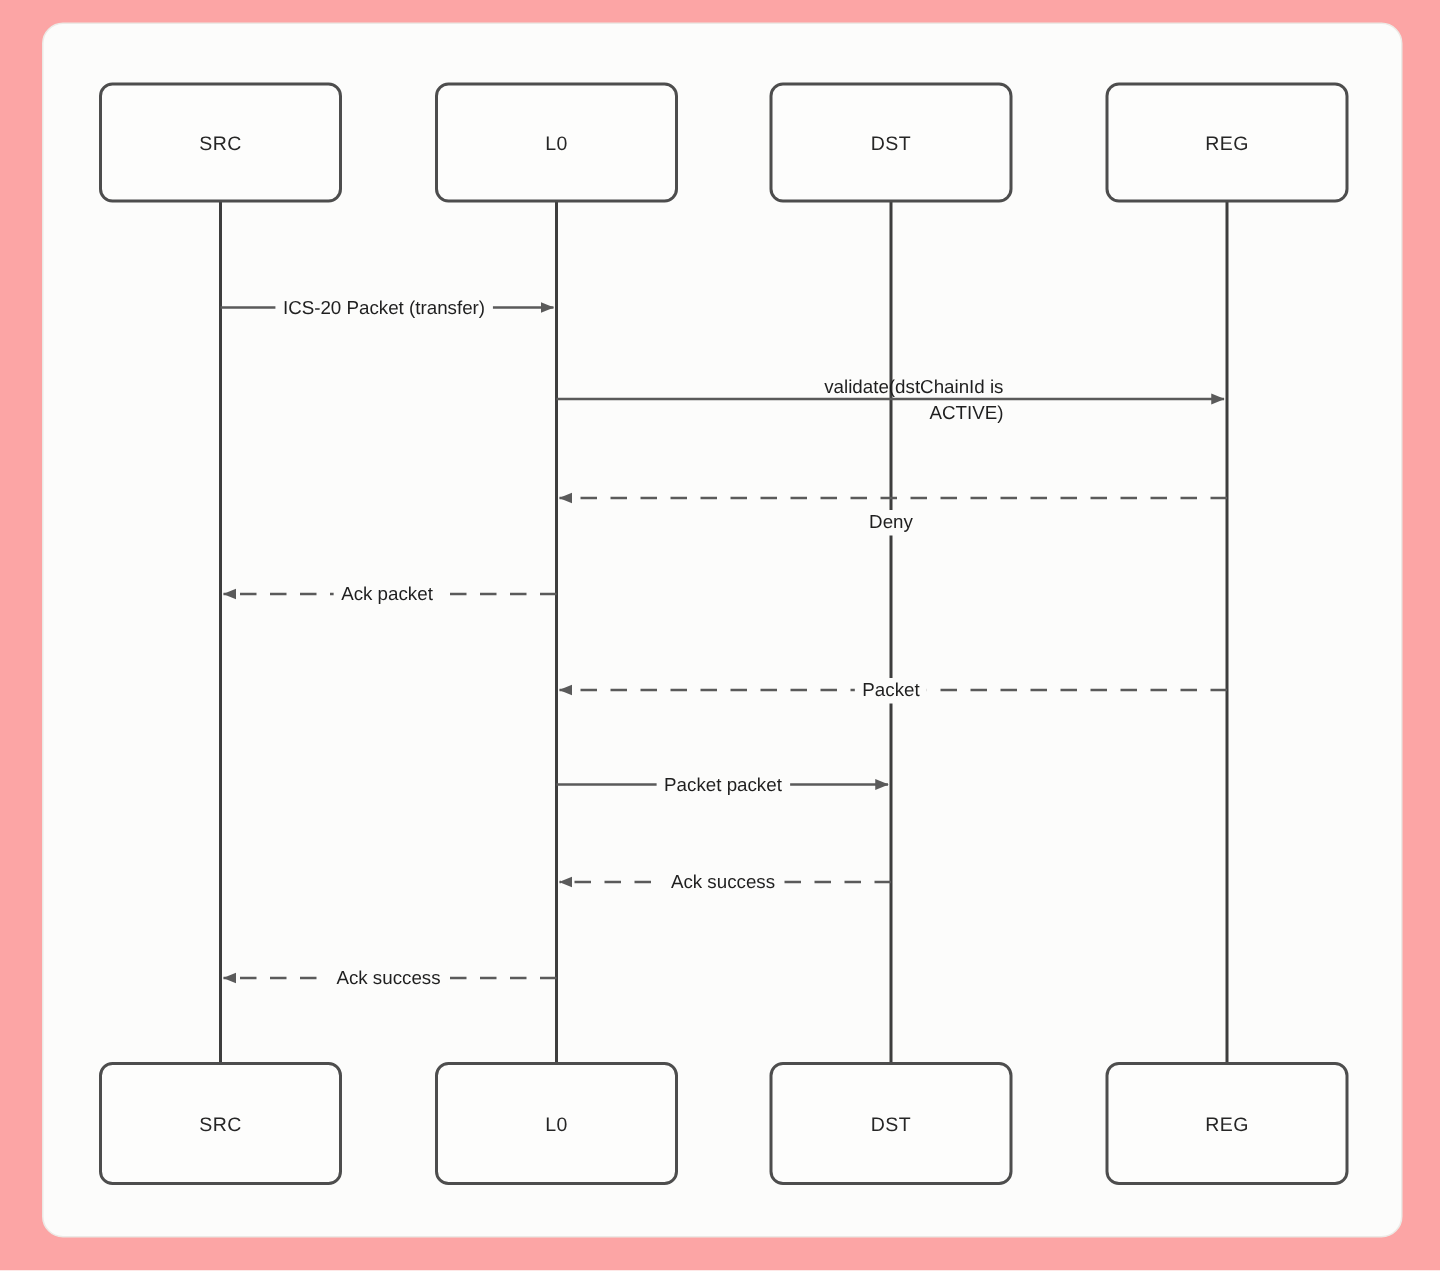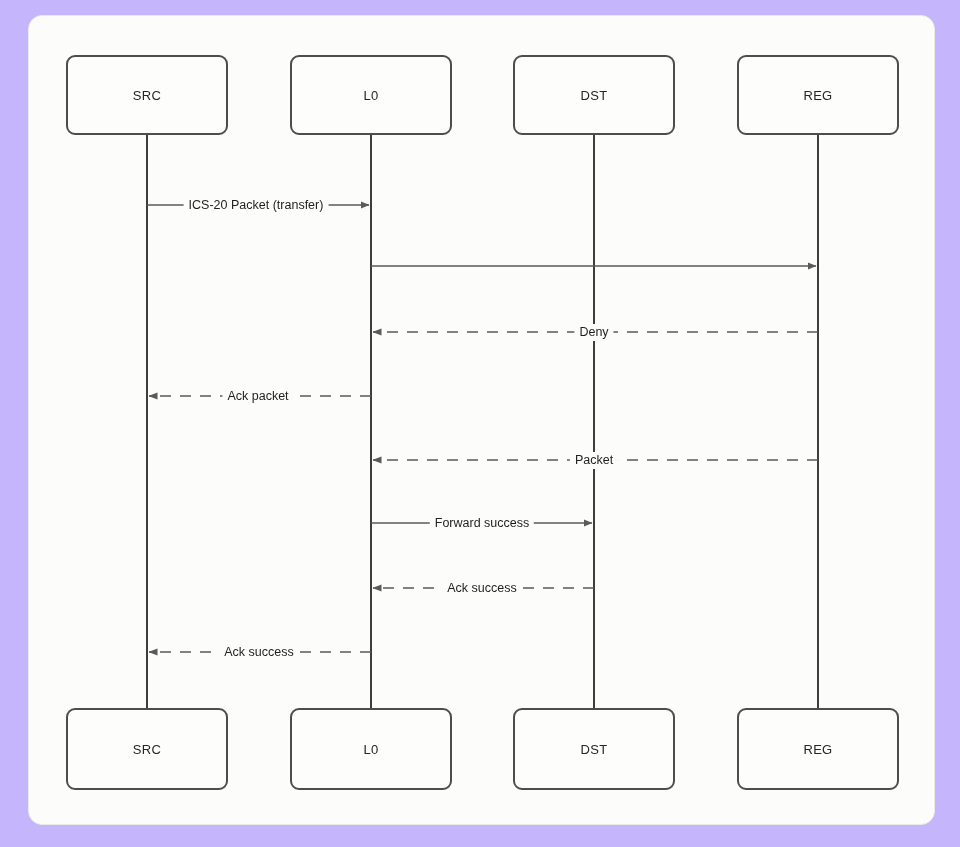--- a/index.html
+++ b/index.html
@@ -11,21 +11,21 @@
     width: 960px;
     height: 847px;
     font-family: "Liberation Sans", sans-serif;
     -webkit-font-smoothing: antialiased;
   }
   #canvas {
     position: relative;
     width: 960px;
     height: 847px;
     overflow: hidden;
-    background: #c4b5fd;
+    background: #fca5a5;
   }
   #frame {
     position: absolute;
     left: 28px;
     top: 15px;
     width: 907px;
     height: 810px;
     background: #fcfcfb;
     border: 1px solid #eceae6;
     border-radius: 14px;
@@ -150,26 +150,30 @@
   </div>
   <div class="actor-box" style="left:513px; top:708px; width:162px; height:82px;">
     <span>DST</span>
   </div>
   <div class="actor-box" style="left:737px; top:708px; width:162px; height:82px;">
     <span>REG</span>
   </div>
 
   <div class="msg-label" style="left:256px; top:197px;">ICS-20 Packet (transfer)</div>
 
+  <div class="msg-label two-line" style="left:594px; top:250px;">
+    <div>validate(dstChainId is</div>
+    <div>ACTIVE)</div>
+  </div>
 
-  <div class="msg-label" style="left:594px; top:324px;">Deny</div>
+  <div class="msg-label" style="left:594px; top:340px;">Deny</div>
 
   <div class="msg-label" style="left:258px; top:388px;">Ack packet</div>
 
   <div class="msg-label" style="left:594px; top:452px;">Packet</div>
 
-  <div class="msg-label" style="left:482px; top:515px;">Forward success</div>
+  <div class="msg-label" style="left:482px; top:515px;">Packet packet</div>
 
   <div class="msg-label" style="left:482px; top:580px;">Ack success</div>
 
   <div class="msg-label" style="left:259px; top:644px;">Ack success</div>
 
 </div>
 
 </body></html>

